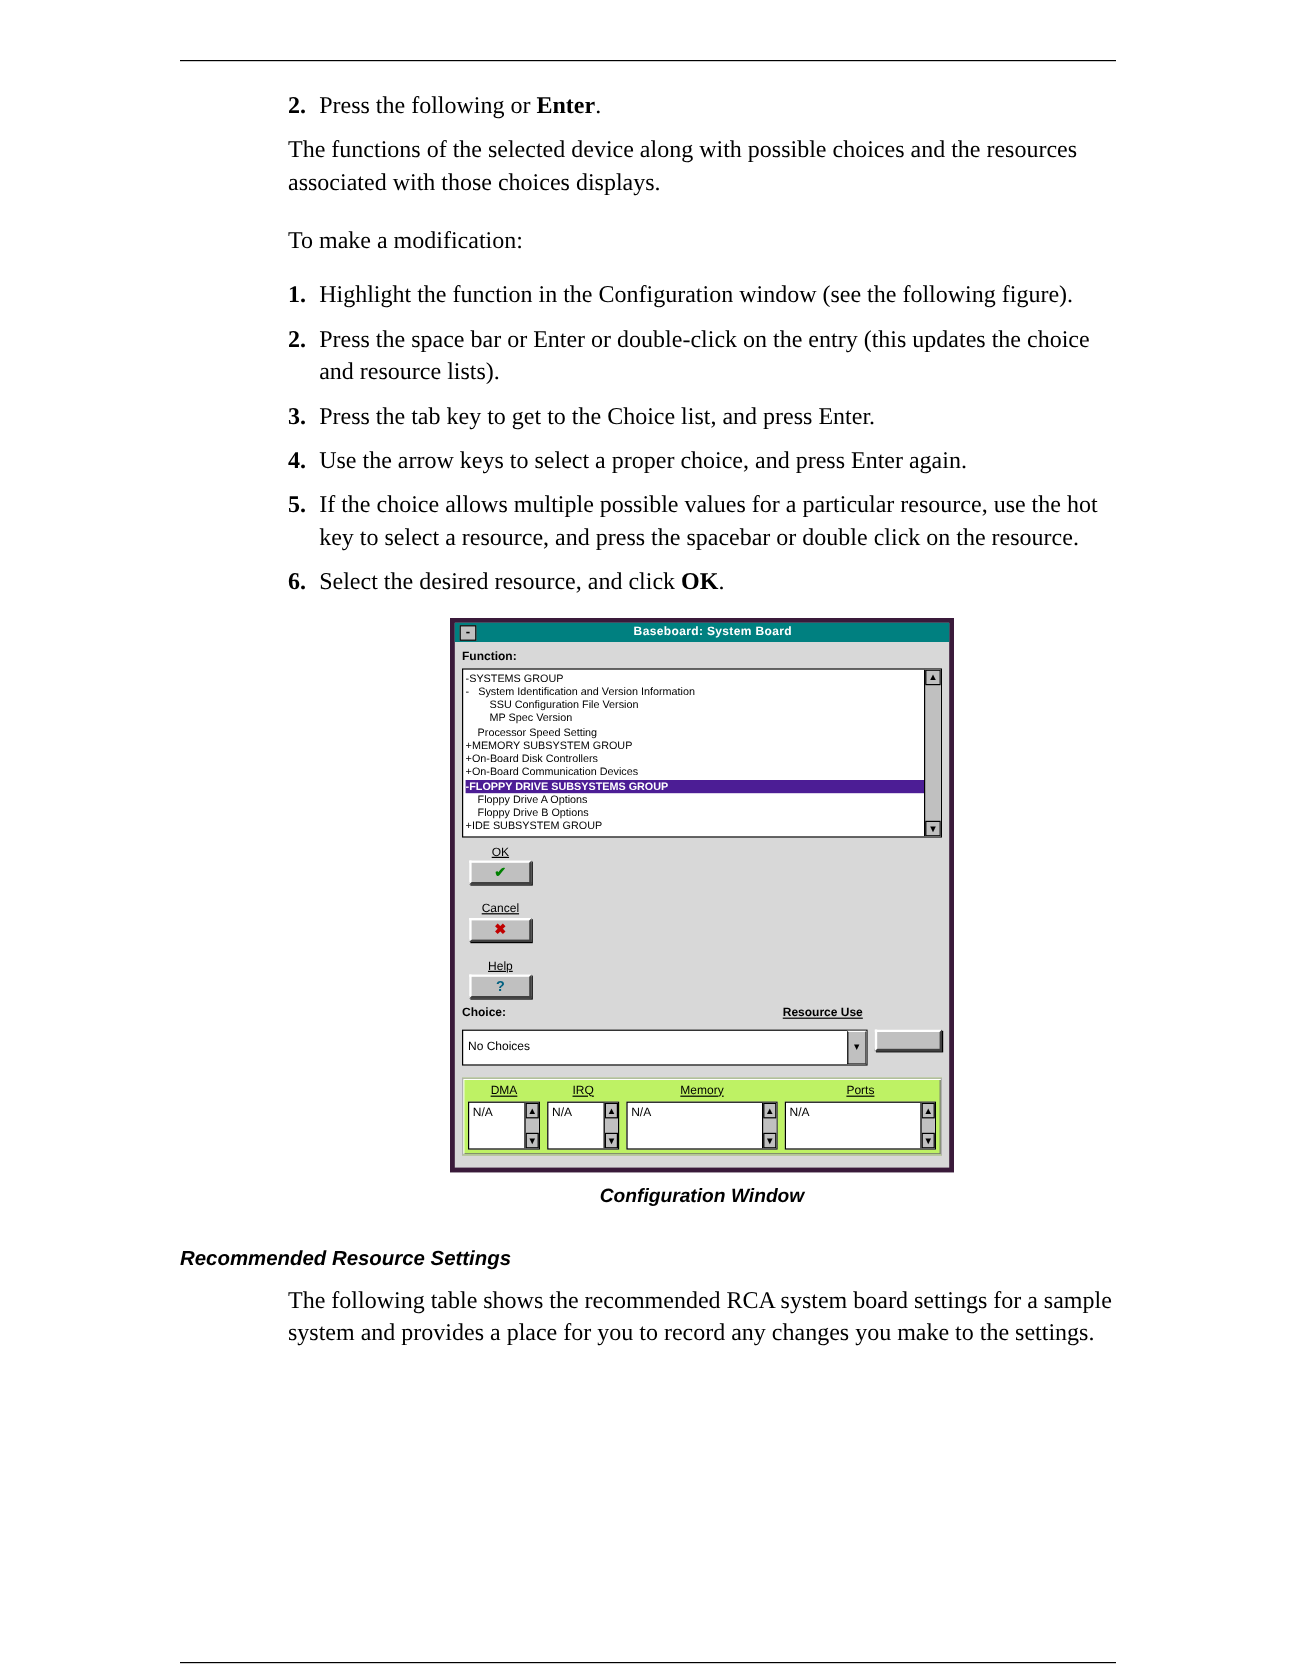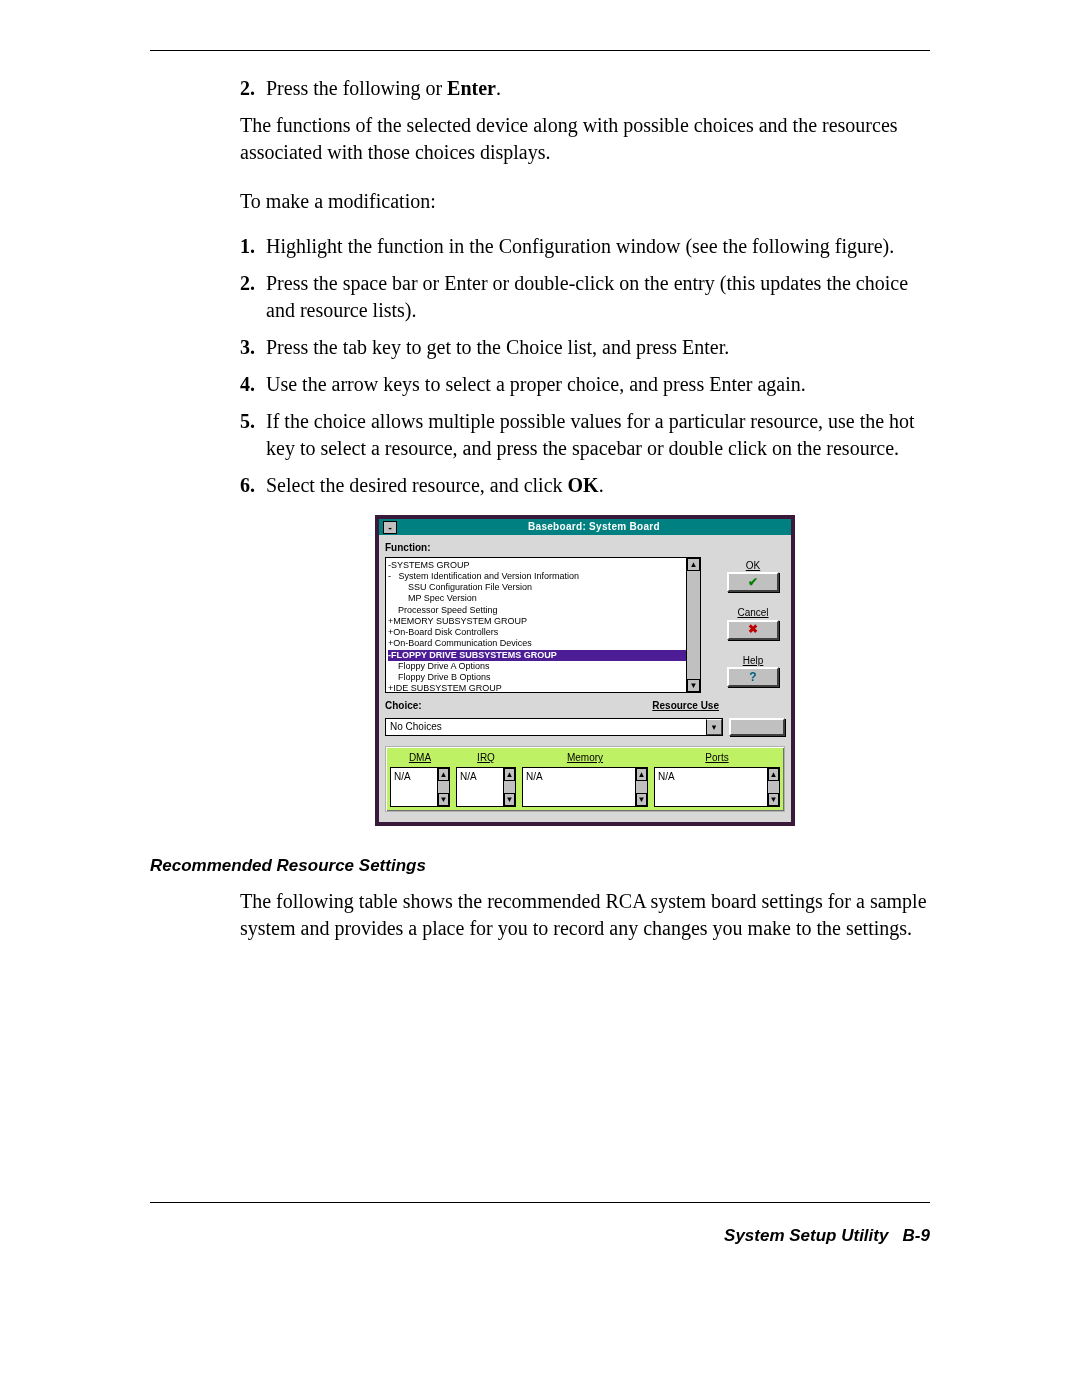--- a/index.html
+++ b/index.html
@@ -40,21 +40,21 @@
   .sysbox {
     width: 14px; height: 13px; background: #c0c0c0;
     border: 1px solid #000; display: inline-flex; align-items: center; justify-content: center;
     margin-right: 4px; color: #000; font-size: 11px; line-height: 1;
   }
   .titlebar .ttl { flex: 1; text-align: center; letter-spacing: .3px; }
   .body { padding: 4px 6px 10px 6px; }
   .lbl { font-weight: bold; font-size: 10px; margin: 2px 0; }
   .rlbl { font-weight: bold; font-size: 10px; text-align: right; text-decoration: underline; margin-right: 66px; }
 
-  .flex-row { display: flex; gap: 20px; }
+  .flex-row { display: flex; gap: 4px; flex-direction: column; }
   .listpane {
     flex: 1; background: #fff; border: 1px solid #000;
     height: 136px; overflow: hidden; position: relative; font-size: 9px;
   }
   .listinner { padding: 2px 2px; line-height: 1.25; }
   .listinner div { white-space: pre; }
   .li-sel { background: #4c1d95; color: #fff; font-weight: bold; }
   .sb { width: 14px; background: #c0c0c0; border-left: 1px solid #000; position: absolute; right: 0; top: 0; bottom: 0; display: flex; flex-direction: column; justify-content: space-between; }
   .sb .ar { height: 13px; border: 1px solid #000; background: #c0c0c0; font-size: 8px; text-align: center; line-height: 11px; }
 
@@ -66,21 +66,21 @@
     border-right: 2px solid #404040; border-bottom: 2px solid #404040;
     box-shadow: 1px 1px 0 #000;
     display: flex; align-items: center; justify-content: center; font-size: 12px;
   }
   .ok-ico { color: #008000; font-weight: bold; }
   .x-ico  { color: #c00000; font-weight: bold; }
   .q-ico  { color: #006080; font-weight: bold; }
 
   .choicebox {
     margin-top: 6px; background: #fff; border: 1px solid #000;
-    height: 18px; display: flex; align-items: center; padding: 0 4px; position: relative; font-size: 10px;
+    height: 30px; display: flex; align-items: center; padding: 0 4px; position: relative; font-size: 10px;
   }
   .dropbtn {
     position: absolute; right: 0; top: 0; bottom: 0; width: 16px;
     background: #c0c0c0; border-left: 1px solid #000;
     display: flex; align-items: center; justify-content: center; font-size: 9px;
     border-top: 1px solid #fff; border-right: 1px solid #404040; border-bottom: 1px solid #404040;
   }
 
   .resgrid {
     margin-top: 10px; border: 1px solid #b0b0b0; padding: 4px;
@@ -245,20 +245,21 @@
                   <div class="ar">▼</div>
                 </div>
             </div>
           </div>
         </div>
 
       </div>
     </div>
   </div>
 
+  <p class="caption">Configuration Window</p>
 
 </div>
 
 <h2 class="section-title">Recommended Resource Settings</h2>
 <div class="content">
   <p>The following table shows the recommended RCA system board settings for a sample system and provides a place for you to record any changes you make to the settings.</p>
 </div>
 
 <div class="footer">
   <span>System Setup Utility</span>&nbsp;&nbsp;&nbsp;<span class="pg">B-9</span>

